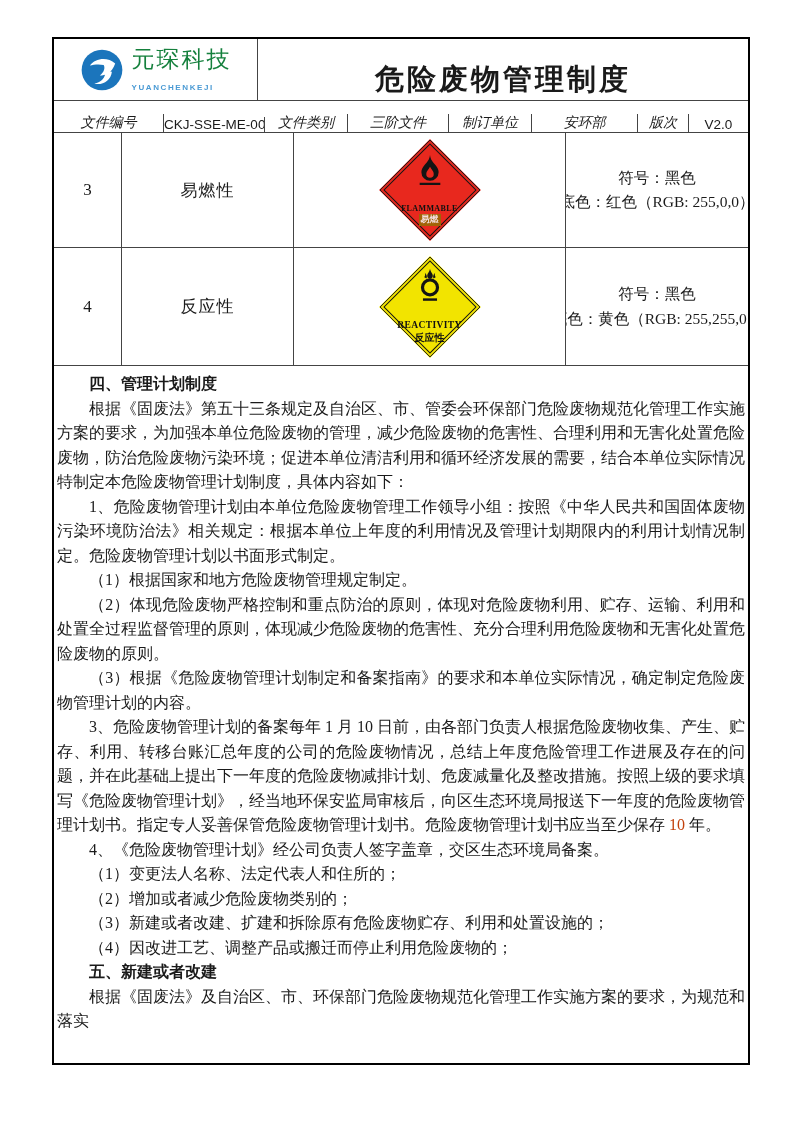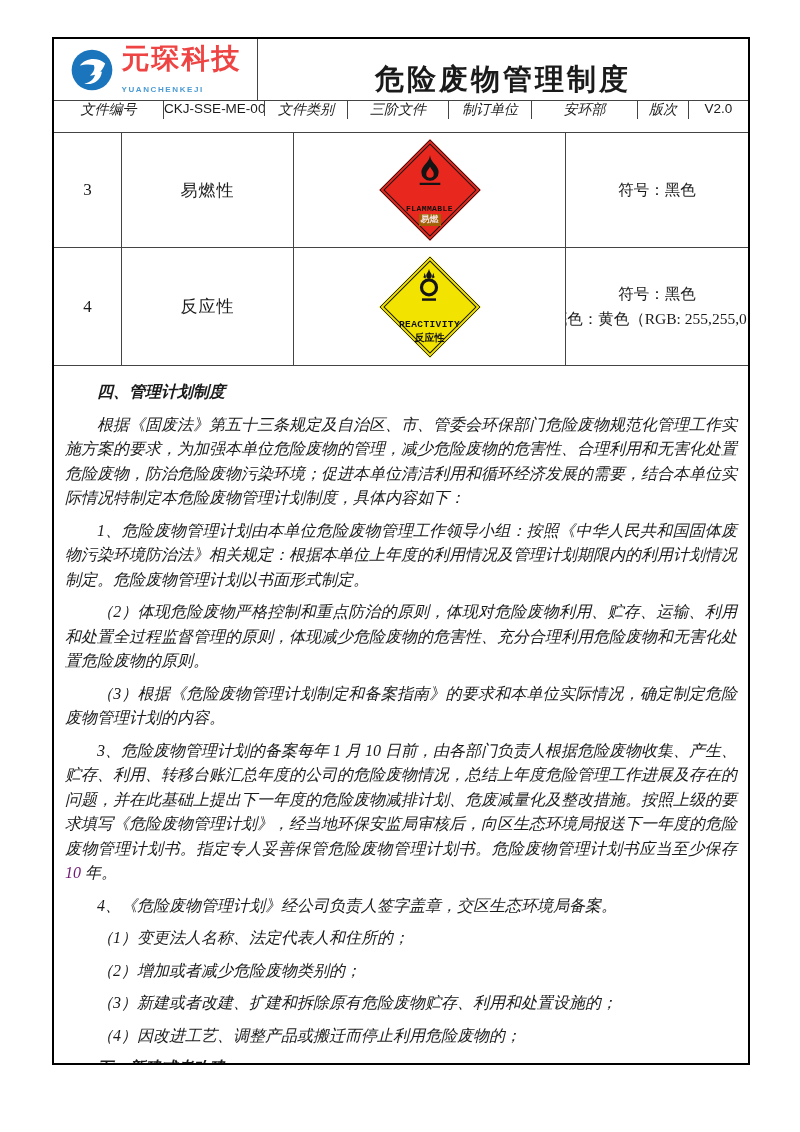--- a/index.html
+++ b/index.html
@@ -8,25 +8,25 @@
     font-family:"Liberation Serif","DejaVu Serif",serif;color:#1a1a1a;
   }
   .sheet{
     position:absolute;left:52px;top:37px;width:698px;height:1028px;
     box-sizing:border-box;border:2px solid #000;background:#fff;overflow:hidden;
   }
   
   .title-row{display:flex;height:61px;border-bottom:1px solid #444;}
   .logo-cell{width:204px;border-right:1px solid #444;display:flex;align-items:center;justify-content:center;gap:8px;box-sizing:border-box;}
   .logo-text{display:flex;flex-direction:column;line-height:1;}
-  .logo-cn{font-size:28px;font-weight:bold;color:#ef4444;letter-spacing:2px;font-family:"Liberation Sans","DejaVu Sans",sans-serif;}
+  .logo-cn{font-size:23px;font-weight:normal;color:#15803d;letter-spacing:2px;font-family:"Liberation Sans","DejaVu Sans",sans-serif;}
   .logo-en{font-size:8px;color:#4a9ad4;letter-spacing:1.6px;font-weight:bold;font-family:"Liberation Sans","DejaVu Sans",sans-serif;margin-top:13px;}
   .title-cell{flex:1;display:flex;align-items:flex-end;justify-content:center;}
   .doc-title{font-size:29px;font-weight:bold;letter-spacing:3px;}
-  .info-row{display:flex;height:31px;border-bottom:1px solid #444;align-items:flex-start;font-size:14px;}
+  .info-row{display:flex;height:31px;border-bottom:1px solid #444;align-items:flex-end;font-size:14px;}
   .info-row>div{display:flex;align-items:center;justify-content:center;border-right:1px solid #444;box-sizing:border-box;overflow:hidden;white-space:nowrap;}
   .info-row>div:last-child{border-right:none;}
   .cjk-kai{font-style:italic;}
   .latin{font-family:"Liberation Sans","DejaVu Sans",sans-serif;font-size:13.5px;}
   .w-l1{width:110px}.w-v1{width:101px}.w-l2{width:83px}.w-v2{width:101px}
   .w-l3{width:83px}.w-v3{width:106px}.w-l4{width:51px}.w-v4{flex:1}
   
   .hz-row{display:flex;border-bottom:1px solid #444;align-items:stretch;}
   .hz-row.r3{height:114px;}
   .hz-row.r4{height:117px;}
@@ -34,28 +34,28 @@
   .hz-row>div:last-child{border-right:none;}
   .hz-no{width:68px;font-size:17px;}
   .hz-name{width:172px;font-size:17px;letter-spacing:1px;}
   .hz-sym{width:272px;position:relative;}
   .hz-desc{flex:1;flex-direction:column;font-size:15.5px;line-height:1.55;overflow:hidden;white-space:nowrap;}
   .sym-box{position:relative;width:106px;height:106px;display:flex;align-items:center;justify-content:center;}
   .diamond{position:absolute;left:50%;top:50%;width:72px;height:72px;margin:-36px 0 0 -36px;
     transform:rotate(45deg);background:var(--sym-bg,#ccc);box-shadow:inset 0 0 0 1px #151515;}
   .diamond::after{content:"";position:absolute;inset:3px;border:1px solid #151515;}
   .sym-content{position:relative;z-index:2;display:flex;flex-direction:column;align-items:center;line-height:1.15;}
-  .sym-en{font-family:Liberation Mono, monospace;font-weight:bold;color:#111;font-size:8px;letter-spacing:.4px;margin-top:18px;}
+  .sym-en{font-family:Liberation Serif, serif;font-weight:bold;color:#111;font-size:8px;letter-spacing:.4px;margin-top:18px;}
   .sym-cn{font-size:9px;font-weight:bold;color:#111;margin-top:1px;}
   .sym-cn.badge{background:#a16207;color:#f3dede;padding:0 2px;line-height:1.25;}
   .r4 .sym-en{font-size:9.5px;}
   .r4 .sym-cn{font-size:10px;}
   
   .body-text{padding:6px 3px 0 3px;font-size:16px;line-height:24.5px;text-align:justify;overflow:hidden;}
-  .body-text p{margin:8px;text-indent:2em;font-style:italic;}
+  .body-text p{margin:0;text-indent:2em;}
   .bh{font-weight:bold;}
 </style>
 </head>
 <body>
 
 <div class="sheet">
 
   <div class="title-row">
     <div class="logo-cell">
       <svg width="44" height="44" viewBox="0 0 40 40">
@@ -96,20 +96,21 @@
             <path d="M16 13.5 c-1.6 3.2 -4 4.6 -4 7.8 a4 4 0 0 0 8 0 c0 -3.2 -2.4 -4.6 -4 -7.8 Z" style="fill:var(--sym-bg,#e8281e)"></path>
             <rect x="5" y="30.6" width="22" height="2.4" fill="#141414"></rect>
           </svg>
           <div class="sym-en">FLAMMABLE</div>
           <div class="sym-cn badge">易燃</div>
         </div>
       </div>
     </div>
     <div class="hz-desc">
       <div>符号：黑色</div>
+      <div>底色：红色（RGB: 255,0,0）</div>
     </div>
   </div>
 
   <div class="hz-row r4">
     <div class="hz-no">4</div>
     <div class="hz-name">反应性</div>
     <div class="hz-sym" style="--sym-bg: #f2e400;">
       <div class="sym-box">
         <div class="diamond"></div>
         <div class="sym-content">
@@ -128,24 +129,25 @@
     <div class="hz-desc">
       <div>符号：黑色</div>
       <div>底色：黄色（RGB: 255,255,0）</div>
     </div>
   </div>
 
   <div class="body-text">
     <p class="bh">四、管理计划制度</p>
     <p>根据《固废法》第五十三条规定及自治区、市、管委会环保部门危险废物规范化管理工作实施方案的要求，为加强本单位危险废物的管理，减少危险废物的危害性、合理利用和无害化处置危险废物，防治危险废物污染环境；促进本单位清洁利用和循环经济发展的需要，结合本单位实际情况特制定本危险废物管理计划制度，具体内容如下：</p>
     <p>1、危险废物管理计划由本单位危险废物管理工作领导小组：按照《中华人民共和国固体废物污染环境防治法》相关规定：根据本单位上年度的利用情况及管理计划期限内的利用计划情况制定。危险废物管理计划以书面形式制定。</p>
+    <p>（1）根据国家和地方危险废物管理规定制定。</p>
     <p>（2）体现危险废物严格控制和重点防治的原则，体现对危险废物利用、贮存、运输、利用和处置全过程监督管理的原则，体现减少危险废物的危害性、充分合理利用危险废物和无害化处置危险废物的原则。</p>
     <p>（3）根据《危险废物管理计划制定和备案指南》的要求和本单位实际情况，确定制定危险废物管理计划的内容。</p>
     <p>
-      <span>3、危险废物管理计划的备案每年 1 月 10 日前，由各部门负责人根据危险废物收集、产生、贮存、利用、转移台账汇总年度的公司的危险废物情况，总结上年度危险管理工作进展及存在的问题，并在此基础上提出下一年度的危险废物减排计划、危废减量化及整改措施。按照上级的要求填写《危险废物管理计划》，经当地环保安监局审核后，向区生态环境局报送下一年度的危险废物管理计划书。指定专人妥善保管危险废物管理计划书。危险废物管理计划书应当至少保存 </span><span style="color: #701a75;">10</span><span> 年。</span>
+      <span>3、危险废物管理计划的备案每年 1 月 10 日前，由各部门负责人根据危险废物收集、产生、贮存、利用、转移台账汇总年度的公司的危险废物情况，总结上年度危险管理工作进展及存在的问题，并在此基础上提出下一年度的危险废物减排计划、危废减量化及整改措施。按照上级的要求填写《危险废物管理计划》，经当地环保安监局审核后，向区生态环境局报送下一年度的危险废物管理计划书。指定专人妥善保管危险废物管理计划书。危险废物管理计划书应当至少保存 </span><span style="color: #c2410c;">10</span><span> 年。</span>
     </p>
     <p>4、《危险废物管理计划》经公司负责人签字盖章，交区生态环境局备案。</p>
     <p>（1）变更法人名称、法定代表人和住所的；</p>
     <p>（2）增加或者减少危险废物类别的；</p>
     <p>（3）新建或者改建、扩建和拆除原有危险废物贮存、利用和处置设施的；</p>
     <p>（4）因改进工艺、调整产品或搬迁而停止利用危险废物的；</p>
     <p class="bh">五、新建或者改建</p>
     <p>根据《固废法》及自治区、市、环保部门危险废物规范化管理工作实施方案的要求，为规范和落实</p>
   </div>
 

